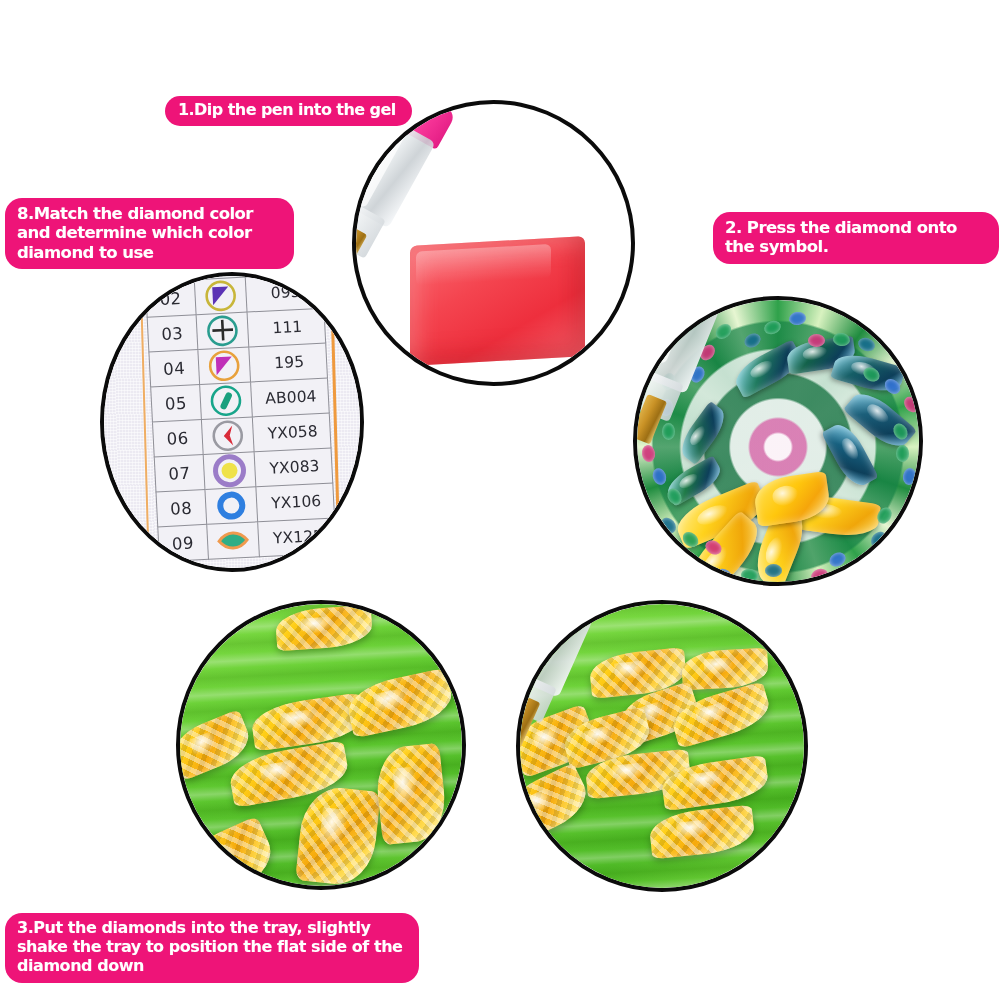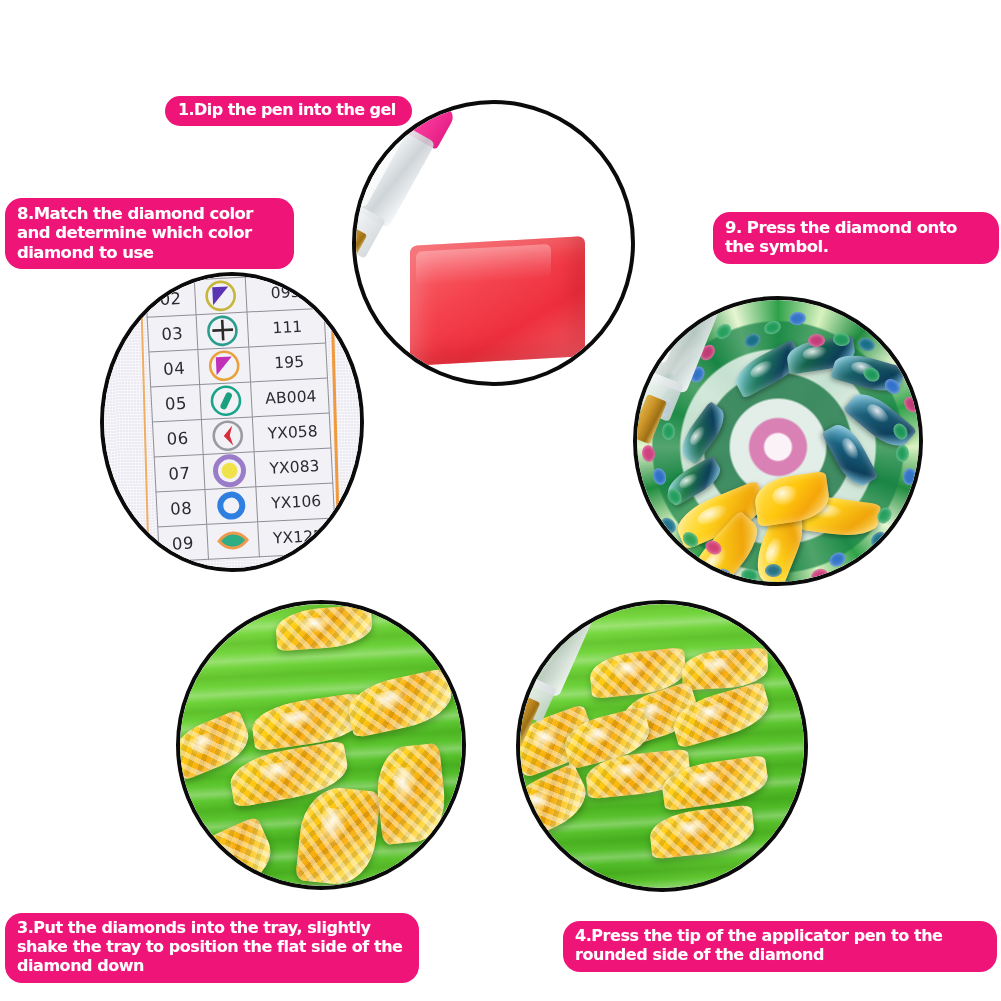--- a/index.html
+++ b/index.html
@@ -277,21 +277,21 @@
                   </div>
                 </td>
                 <td class="code">YX125</td>
               </tr>
             </tbody>
         </table>
       </div>
     </div>
   </div>
 
-  <div class="badge" id="badge5">9.  Press the diamond onto the symbol.</div>
+  <div class="badge" id="badge5">2.  Press the diamond onto the symbol.</div>
 
   <div class="circ" id="c5">
     <div class="circ-inner">
       <div class="canvas"></div>
       <div id="c5-gems">
           <div class="mgem" style="left: 96px; top: 54px; width: 70px; height: 30px; transform: rotate(-28deg); background: linear-gradient(135deg, rgb(159, 232, 255), rgb(31, 122, 94) 40%, rgb(13, 63, 90) 70%, rgb(127, 217, 255));"></div>
           <div class="mgem" style="left: 150px; top: 40px; width: 68px; height: 30px; transform: rotate(-8deg); background: linear-gradient(135deg, rgb(159, 232, 255), rgb(19, 98, 74) 40%, rgb(13, 63, 90) 70%, rgb(127, 217, 255));"></div>
           <div class="mgem" style="left: 196px; top: 58px; width: 70px; height: 30px; transform: rotate(16deg); background: linear-gradient(135deg, rgb(159, 232, 255), rgb(21, 94, 102) 40%, rgb(13, 63, 90) 70%, rgb(127, 217, 255));"></div>
           <div class="mgem" style="left: 208px; top: 104px; width: 70px; height: 32px; transform: rotate(40deg); background: linear-gradient(135deg, rgb(159, 232, 255), rgb(27, 95, 122) 40%, rgb(13, 63, 90) 70%, rgb(127, 217, 255));"></div>
           <div class="mgem" style="left: 180px; top: 140px; width: 66px; height: 30px; transform: rotate(62deg); background: linear-gradient(135deg, rgb(159, 232, 255), rgb(23, 96, 127) 40%, rgb(13, 63, 90) 70%, rgb(127, 217, 255));"></div>
@@ -378,15 +378,14 @@
           <div class="gem marq" style="left: -14px; top: 174px; width: 82px; height: 50px; transform: rotate(-26deg); border-radius: 50% 12%;"></div>
           <div class="gem marq" style="left: 130px; top: 206px; width: 104px; height: 44px; transform: rotate(-6deg); border-radius: 50% 12%;"></div>
         </div>
       <div style="position:absolute;left:34px;top:-14px;width:56px;height:190px;transform:rotate(24deg);transform-origin:50% 0;">
         <div class="pen-body" style="left:2px;top:0;height:108px;"></div>
         <div class="pen-neck" style="left:9px;top:100px;height:38px;"></div>
         <div class="pen-tip" style="left:15px;top:120px;height:50px;"></div>
       </div>
     </div>
   </div>
-  <div class="badge" id="badge4">4.Press the tip of the applicator pen to the rounded side of the diamond</div>
 
 </div>
 
 </body></html>

